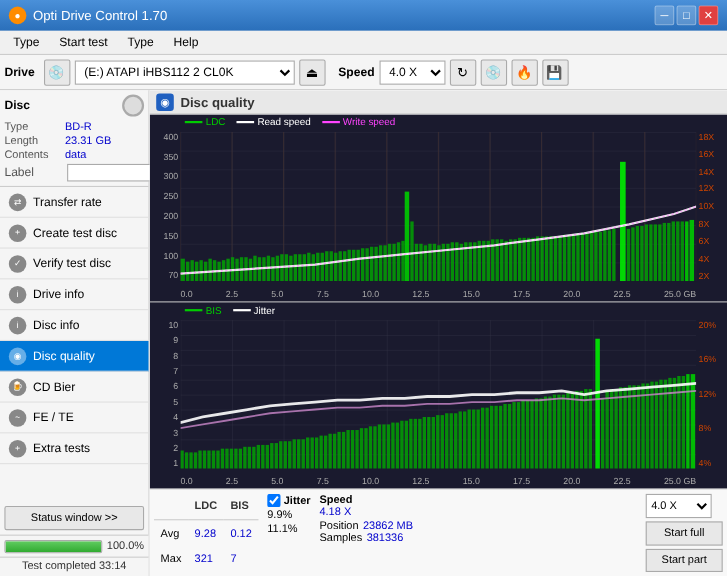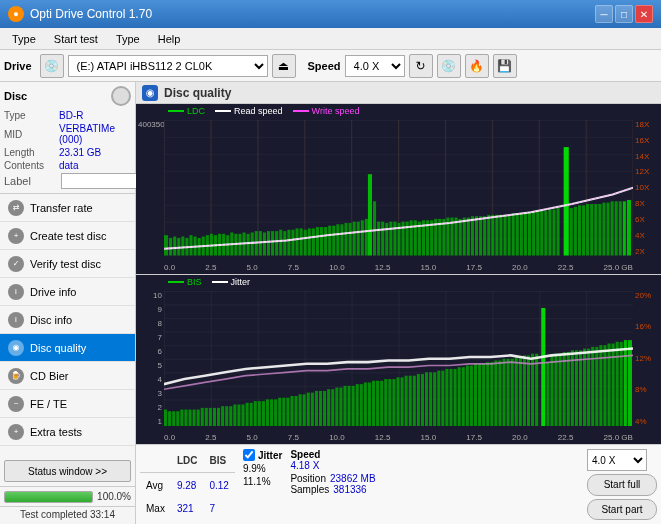--- a/index.html
+++ b/index.html
@@ -333,21 +333,21 @@
       margin-left: auto;
     }
     .action-btn {
       height: 22px;
       width: 70px;
       background: #e8e8e8;
       border: 1px solid #aaa;
       font-size: 10px;
       cursor: pointer;
       display: flex; align-items: center; justify-content: center;
-      border-radius: 10px;
+      border-radius: 0;
     }
     .speed-dropdown {
       height: 22px;
       font-size: 10px;
       border: 1px solid #aaa;
       background: white;
       width: 60px;
     }
 
     .chart-area-wrap {
@@ -401,24 +401,20 @@
     <div class="disc-section">
       <div class="disc-header">
         <span class="disc-title">Disc</span>
         <div class="disc-icon"></div>
       </div>
       <div class="disc-row">
         <span class="disc-row-label">Type</span>
         <span class="disc-row-value">BD-R</span>
       </div>
       <div class="disc-row">
-        <span class="disc-row-label">MID</span>
-        <span class="disc-row-value">VERBATIMe (000)</span>
-      </div>
-      <div class="disc-row">
         <span class="disc-row-label">Length</span>
         <span class="disc-row-value">23.31 GB</span>
       </div>
       <div class="disc-row">
         <span class="disc-row-label">Contents</span>
         <span class="disc-row-value">data</span>
       </div>
       <div class="disc-label-row">
         <span class="disc-row-label">Label</span>
         <input class="label-input" type="text" value="" style="">
@@ -501,21 +497,21 @@
           <span class="legend-item">
             <span style="width:16px;height:2px;background:#ffffff;display:inline-block;"></span>
             <span style="color:#ffffff;font-size:9px;">Read speed</span>
           </span>
           <span class="legend-item">
             <span style="width:16px;height:2px;background:#ff44ff;display:inline-block;"></span>
             <span style="color:#ff44ff;font-size:9px;">Write speed</span>
           </span>
         </div>
 
-        <div style="position:absolute;left:0;top:16px;bottom:18px;width:28px;display:flex;flex-direction:row;justify-content:space-between;padding:0 2px;font-size:8px;color:#aaa;">
+        <div style="position:absolute;left:0;top:16px;bottom:18px;width:28px;display:flex;flex-direction:column;justify-content:space-between;padding:0 2px;font-size:8px;color:#aaa;text-align:right;">
           <span>400</span>
           <span>350</span>
           <span>300</span>
           <span>250</span>
           <span>200</span>
           <span>150</span>
           <span>100</span>
           <span>70</span>
         </div>
 

